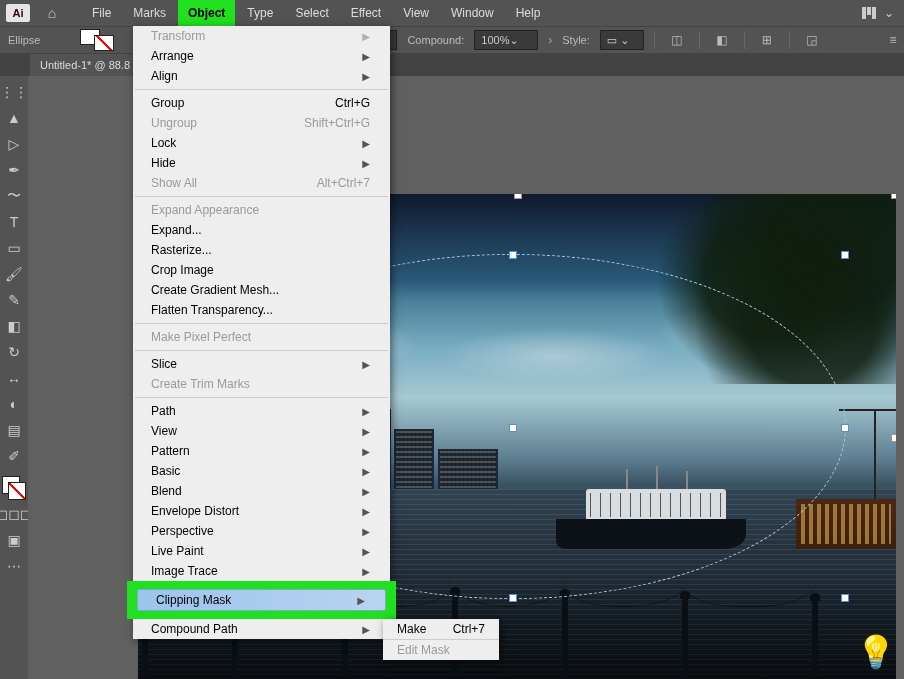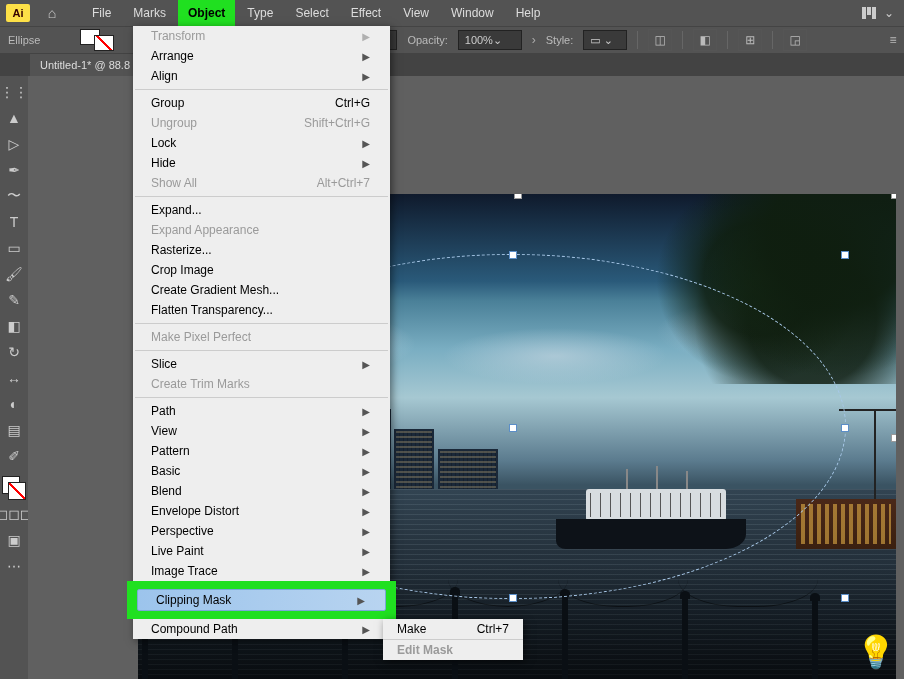--- a/index.html
+++ b/index.html
@@ -1,17 +1,17 @@
 <!DOCTYPE html>
 <html><head>
 <meta charset="utf-8">
 <style>
   html, body { margin:0; padding:0; width:904px; height:679px; overflow:hidden; background:#323232; font-family: "Segoe UI", Arial, sans-serif; font-size:12px; color:#ccc; }
   .menubar { position:relative; height:26px; background:#535353; display:flex; align-items:center; gap:2px; padding-left:6px; }
-  .ai-logo { width:24px; height:18px; background:#fde047; color:#330000; font-weight:bold; font-size:11px; display:flex; align-items:center; justify-content:center; border-radius:2px; margin-right:4px;}
+  .ai-logo { width:24px; height:18px; background:#e5e5e5; color:#330000; font-weight:bold; font-size:11px; display:flex; align-items:center; justify-content:center; border-radius:2px; margin-right:4px;}
   .home-icon { width:20px; text-align:center; color:#ccc; font-size:14px; padding:0 6px;}
   .menu-item { padding:0 10px; height:26px; display:flex; align-items:center; cursor:pointer; color:#ddd;}
   .menu-item.active { background:#20e020; color:#000; font-weight:bold;}
   .essentials { margin-left:auto; display:flex; align-items:center; gap:6px; padding-right:10px;}
   .essentials-icon { width:16px; height:12px; display:flex; gap:1px;}
   .essentials-icon span{ width:4px; background:#ccc;}
   .options-bar { height:26px; background:#535353; display:flex; align-items:center; padding-left:8px; gap:10px; border-top:1px solid #444;}
   .opt-label { color:#bbb; font-size:11px;}
   .swatch-box { width:30px; height:18px; border:1px solid #222; background:#fff;}
   .swatch-box.red { background:linear-gradient(45deg, #fff 45%, red 45%, red 55%, #fff 55%);}
@@ -77,23 +77,23 @@
   
   .dropdown { position:absolute; left:133px; top:26px; width:257px; background:#eeeeee; color:#000; font-size:12px; box-shadow:2px 2px 8px rgba(0,0,0,0.5); z-index:10;}
   .dd-item { padding:3px 20px 3px 18px; display:flex; justify-content:space-between; align-items:center; position:relative;}
   .dd-item.disabled { color:#9a9a9a;}
   .dd-item .arrow{ font-size:10px; color:#555;}
   .dd-item.disabled .arrow{color:#b0b0b0;}
   .dd-sep { height:1px; background:#ccc; margin:3px 2px;}
   .dd-item.hl-blue { background: linear-gradient(to right, #9cc4ec, #b8d4f0); margin:0 4px; border:1px solid #7aa8d8; border-radius:2px;}
   .green-wrap{ background:#20e020; padding:8px 6px; margin:0 -6px;}
 
-  .submenu { position:absolute; left:383px; top:619px; width:140px; background:#eeeeee; color:#000; font-size:12px; box-shadow:2px 2px 8px rgba(0,0,0,0.5); z-index:11;}
+  .submenu { position:absolute; left:383px; top:619px; width:116px; background:#eeeeee; color:#000; font-size:12px; box-shadow:2px 2px 8px rgba(0,0,0,0.5); z-index:11;}
   .sub-item { padding:3px 14px; display:flex; justify-content:space-between;}
-  .sub-item.disabled{color:#9a9a9a;font-weight:bold;}
+  .sub-item.disabled{color:#9a9a9a;}
 
   .twos-logo{ position:absolute; right:8px; bottom:8px; display:flex; align-items:center; gap:6px; z-index:20;}
   .twos-bulb{ font-size:32px;}
   .twos-text{ font-family: Arial, sans-serif; font-size:34px; font-weight:900; color:#2fb8c5; letter-spacing:2px; font-style:italic;}
 </style>
 </head>
 <body>
 
 <div class="menubar">
   <div class="ai-logo">Ai</div>
@@ -126,21 +126,21 @@
     <div class="swatch-box red" style="position:absolute;bottom:0;right:0;width:18px;height:14px;"></div>
   </div>
   <div style="width:6px"></div>
   <div class="opt-label">—</div>
   <div class="stroke-w">⌄</div>
   <div style="width:40px"></div>
   <div class="dropdown-ctrl" style="width:120px;">
     <span style="flex:1;text-align:center">Basic</span>
       <span>⌄</span>
   </div>
-  <span class="opt-label">Opacity:</span>
+  <span class="opt-label">Compound:</span>
   <div class="dropdown-ctrl" style="width:50px;">
       <span>100%</span>
       <span>⌄</span>
     </div>
   <span style="color:#aaa;">›</span>
   <span class="opt-label">Style:</span>
   <div class="dropdown-ctrl" style="width:30px;">▭ ⌄</div>
   <div class="divider"></div>
   <div class="opt-icon">◫</div>
   <div class="divider"></div>
@@ -284,25 +284,25 @@
     </div>
   <div class="dd-item">
       <span>Hide</span>
       <span class="arrow">▶</span>
     </div>
   <div class="dd-item disabled">
       <span>Show All</span>
       <span>Alt+Ctrl+7</span>
     </div>
   <div class="dd-sep"></div>
+  <div class="dd-item disabled">
+      <span>Expand Appearance</span>
+    </div>
   <div class="dd-item">
       <span>Expand...</span>
-    </div>
-  <div class="dd-item disabled">
-      <span>Expand Appearance</span>
     </div>
   <div class="dd-item">
       <span>Rasterize...</span>
     </div>
   <div class="dd-item">
       <span>Crop Image</span>
     </div>
   <div class="dd-item">
       <span>Create Gradient Mesh...</span>
     </div>

